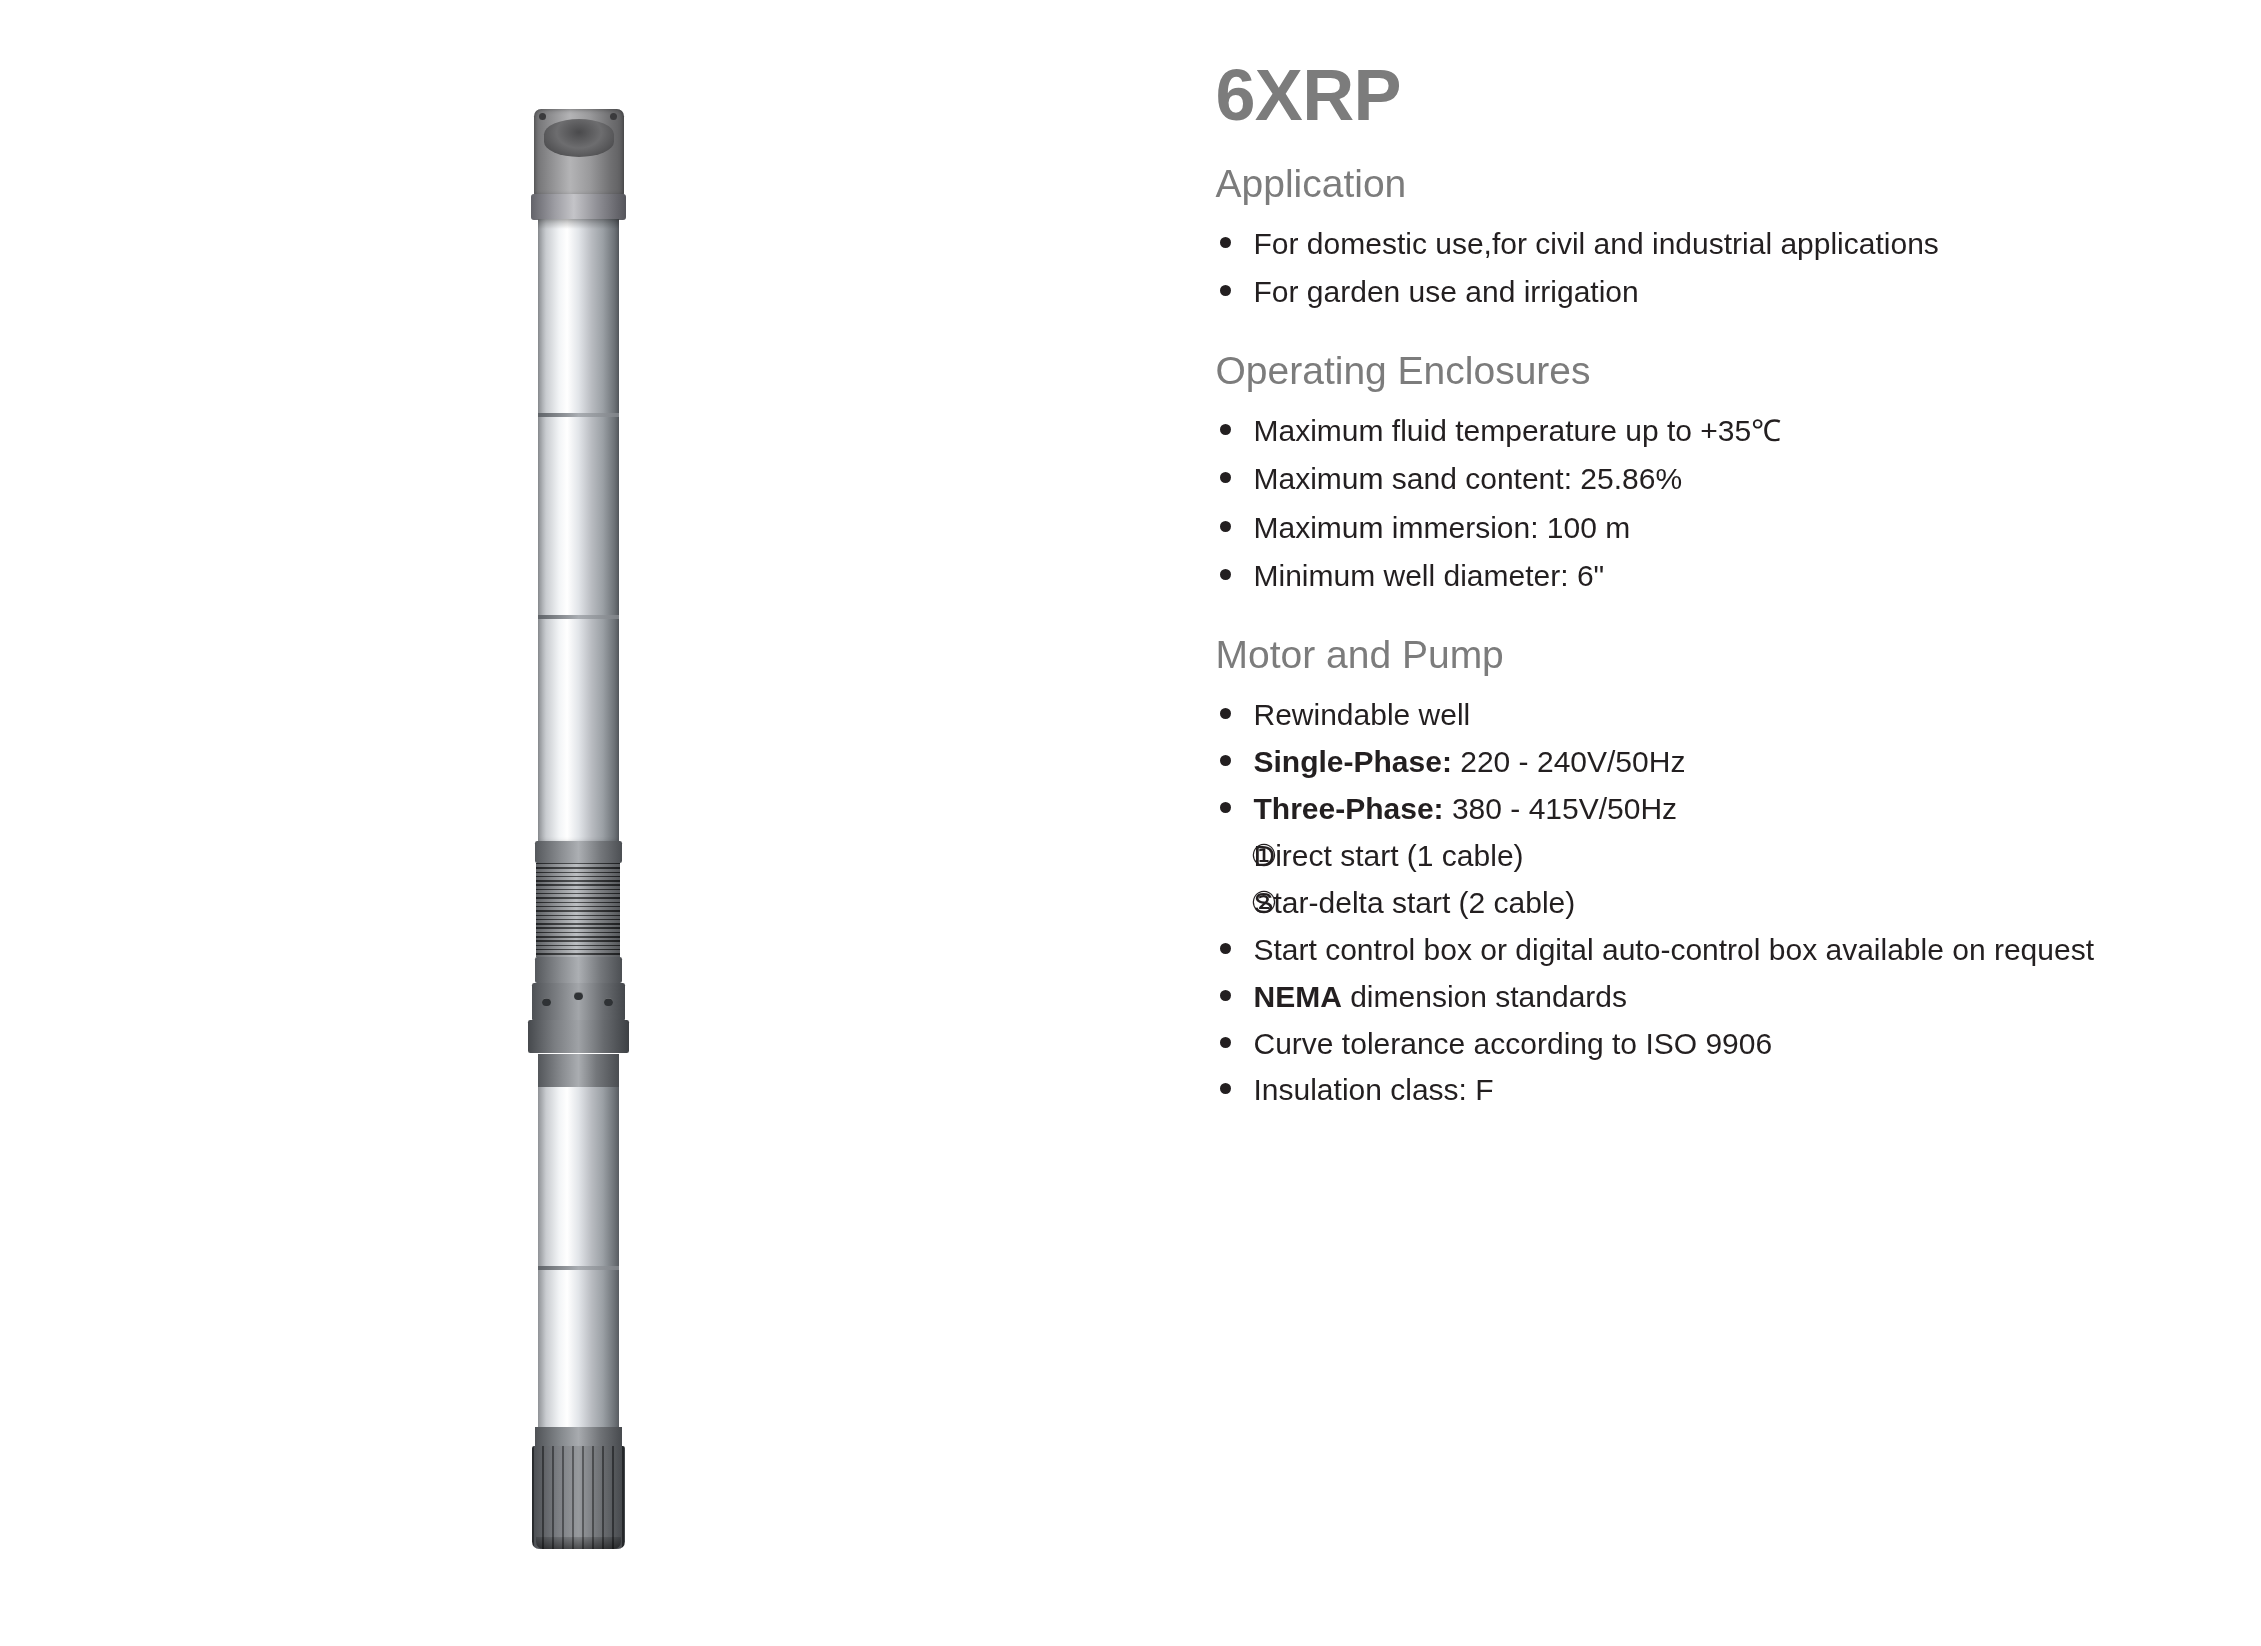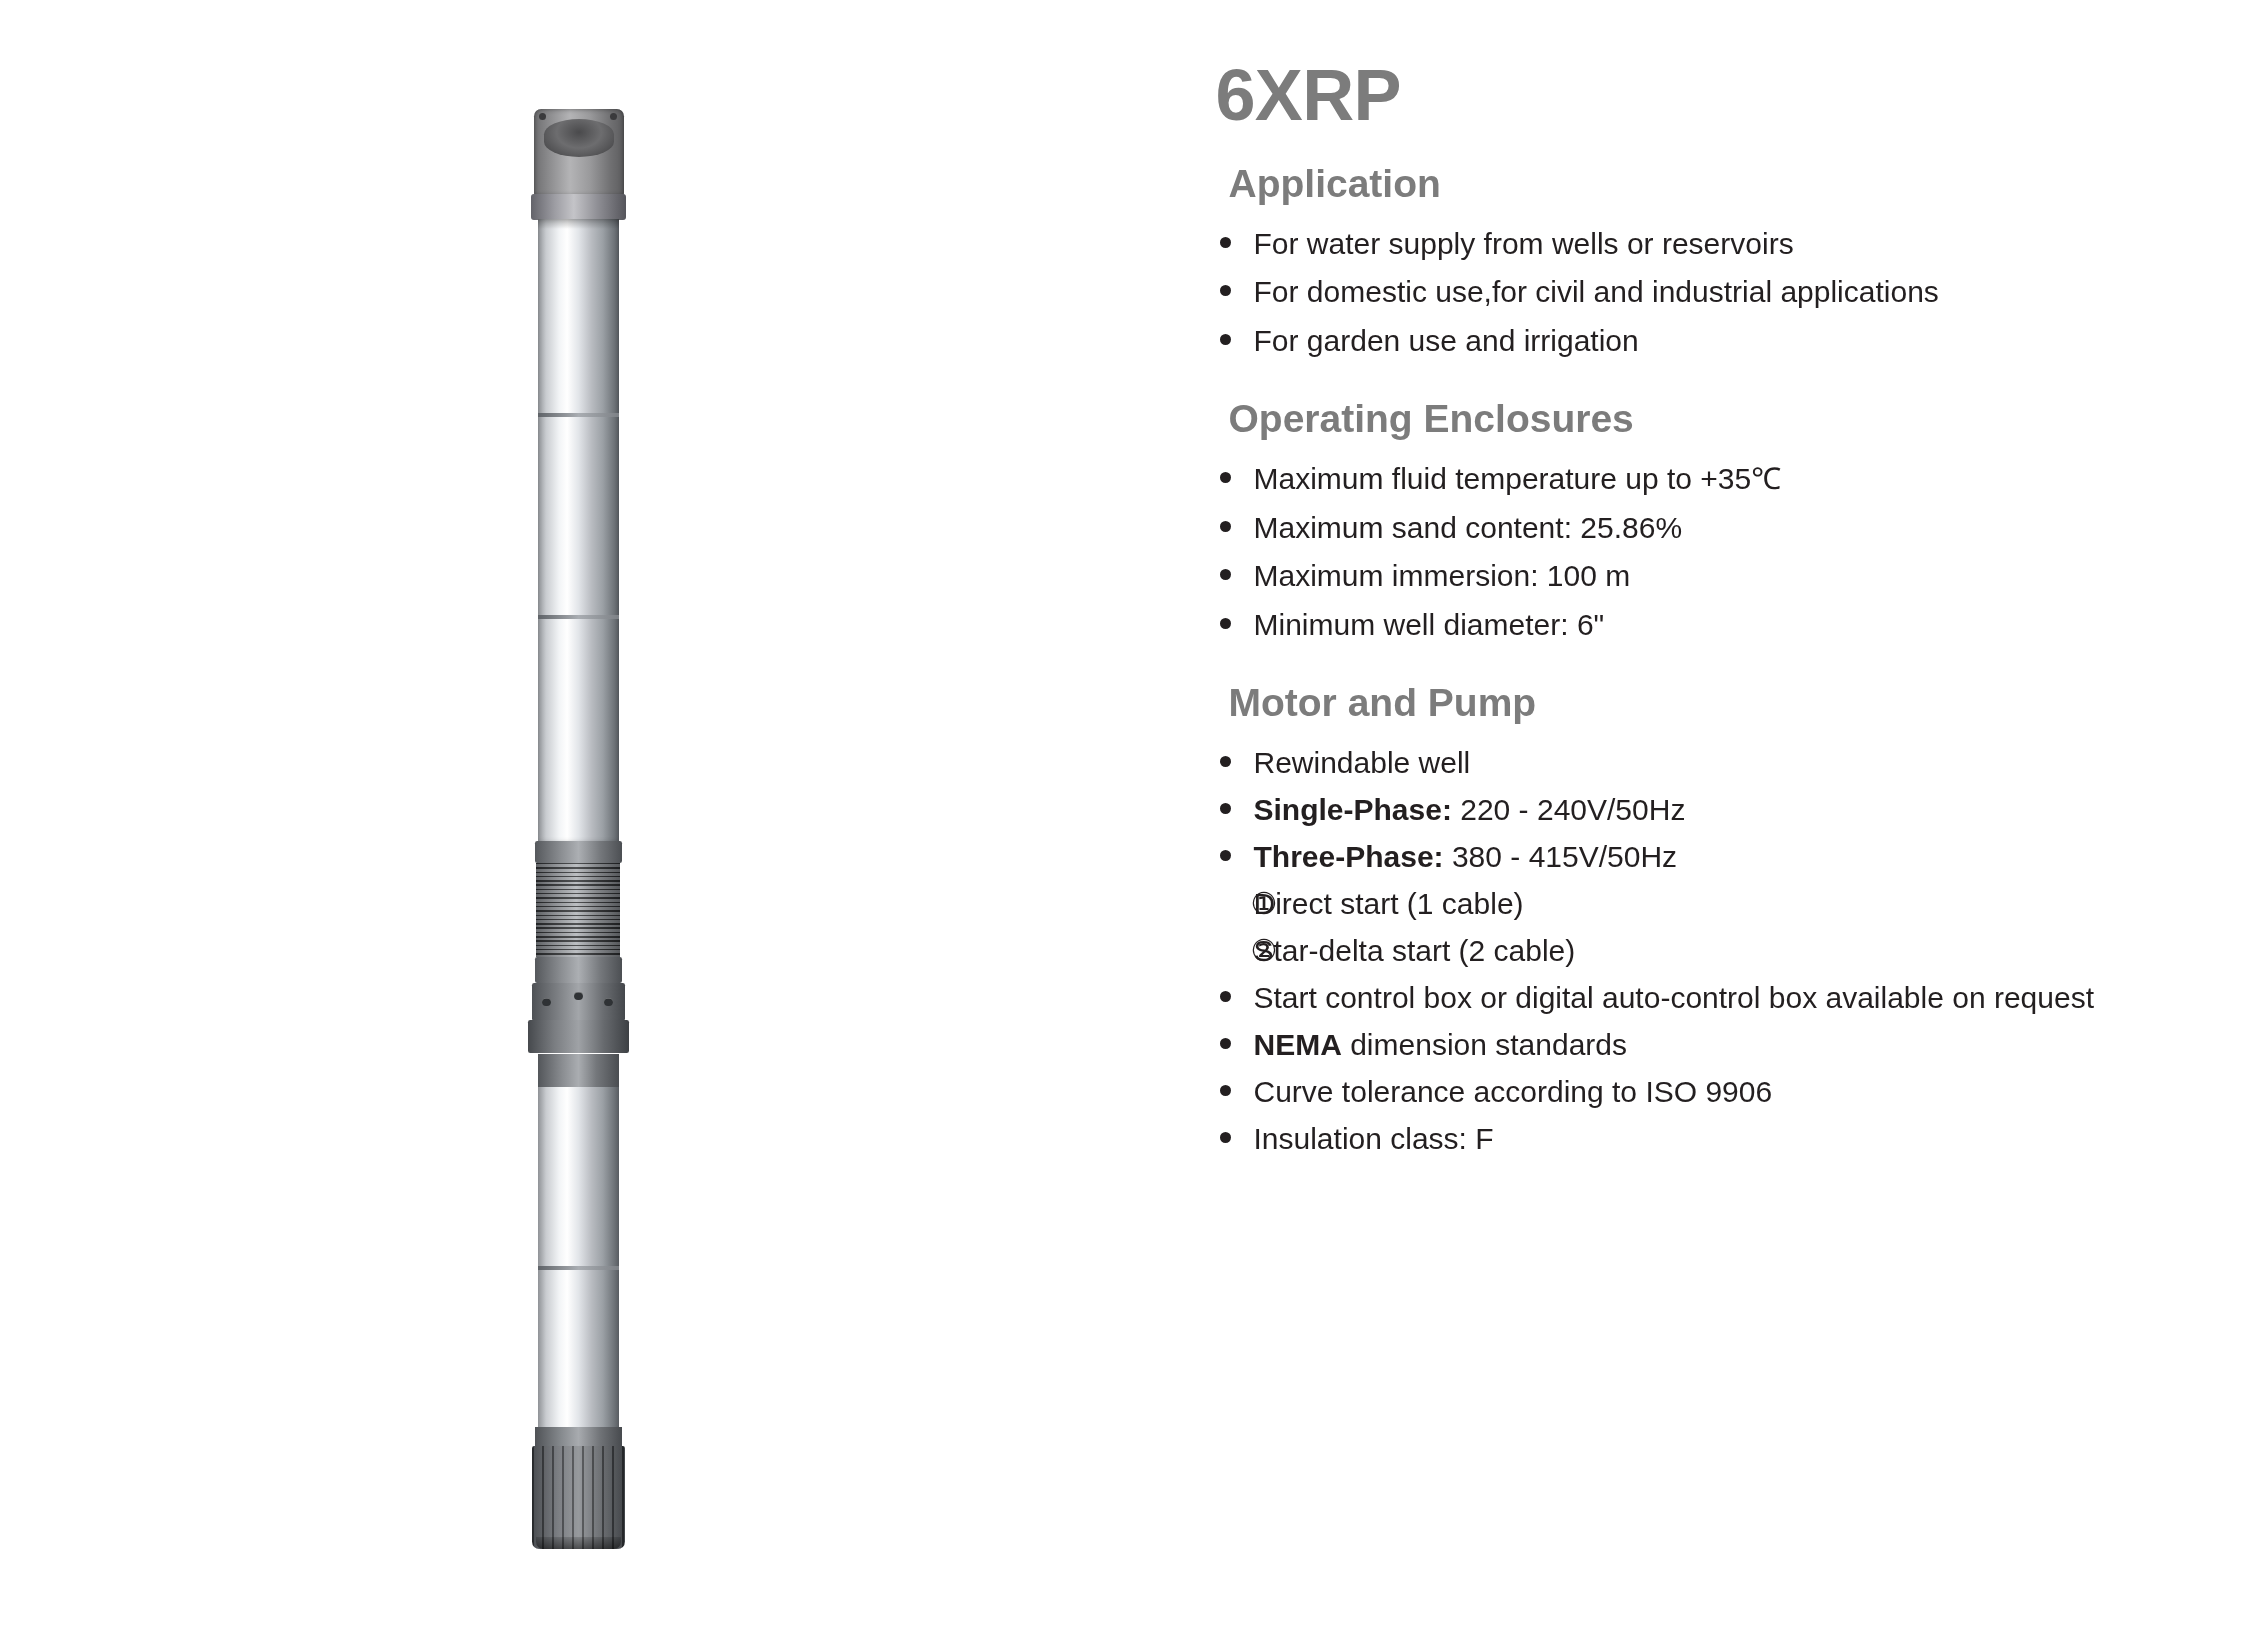--- a/index.html
+++ b/index.html
@@ -203,23 +203,23 @@
     color: #7c7c7c;
     letter-spacing: -0.7px;
     margin: 0 0 27.5px 0;
     line-height: 1.05;
   }
   .section {
     margin-bottom: 33px;
   }
   .section-heading {
     font-size: 39px;
-    font-weight: bold;
+    font-weight: normal;
     color: #7c7c7c;
-    margin: 0 0 13px 13px;
+    margin: 0 0 13px 0;
     line-height: 1.2;
   }
   ul.bullets {
     list-style: none;
     margin: 0;
     padding: 0;
   }
   ul.bullets > li {
     position: relative;
     padding-left: 38px;
@@ -286,24 +286,20 @@
 
   <div class="spec-pane">
 
     <h1 class="model-title">6XRP</h1>
 
     <div class="section">
       <h2 class="section-heading">Application</h2>
       <ul class="bullets">
         <li>
           <span class="dot"></span>
-          <span>For water supply from wells or reservoirs</span>
-        </li>
-        <li>
-          <span class="dot"></span>
           <span>For domestic use,for civil and industrial applications</span>
         </li>
         <li>
           <span class="dot"></span>
           <span>For garden use and irrigation</span>
         </li>
       </ul>
     </div>
 
     <div class="section">

